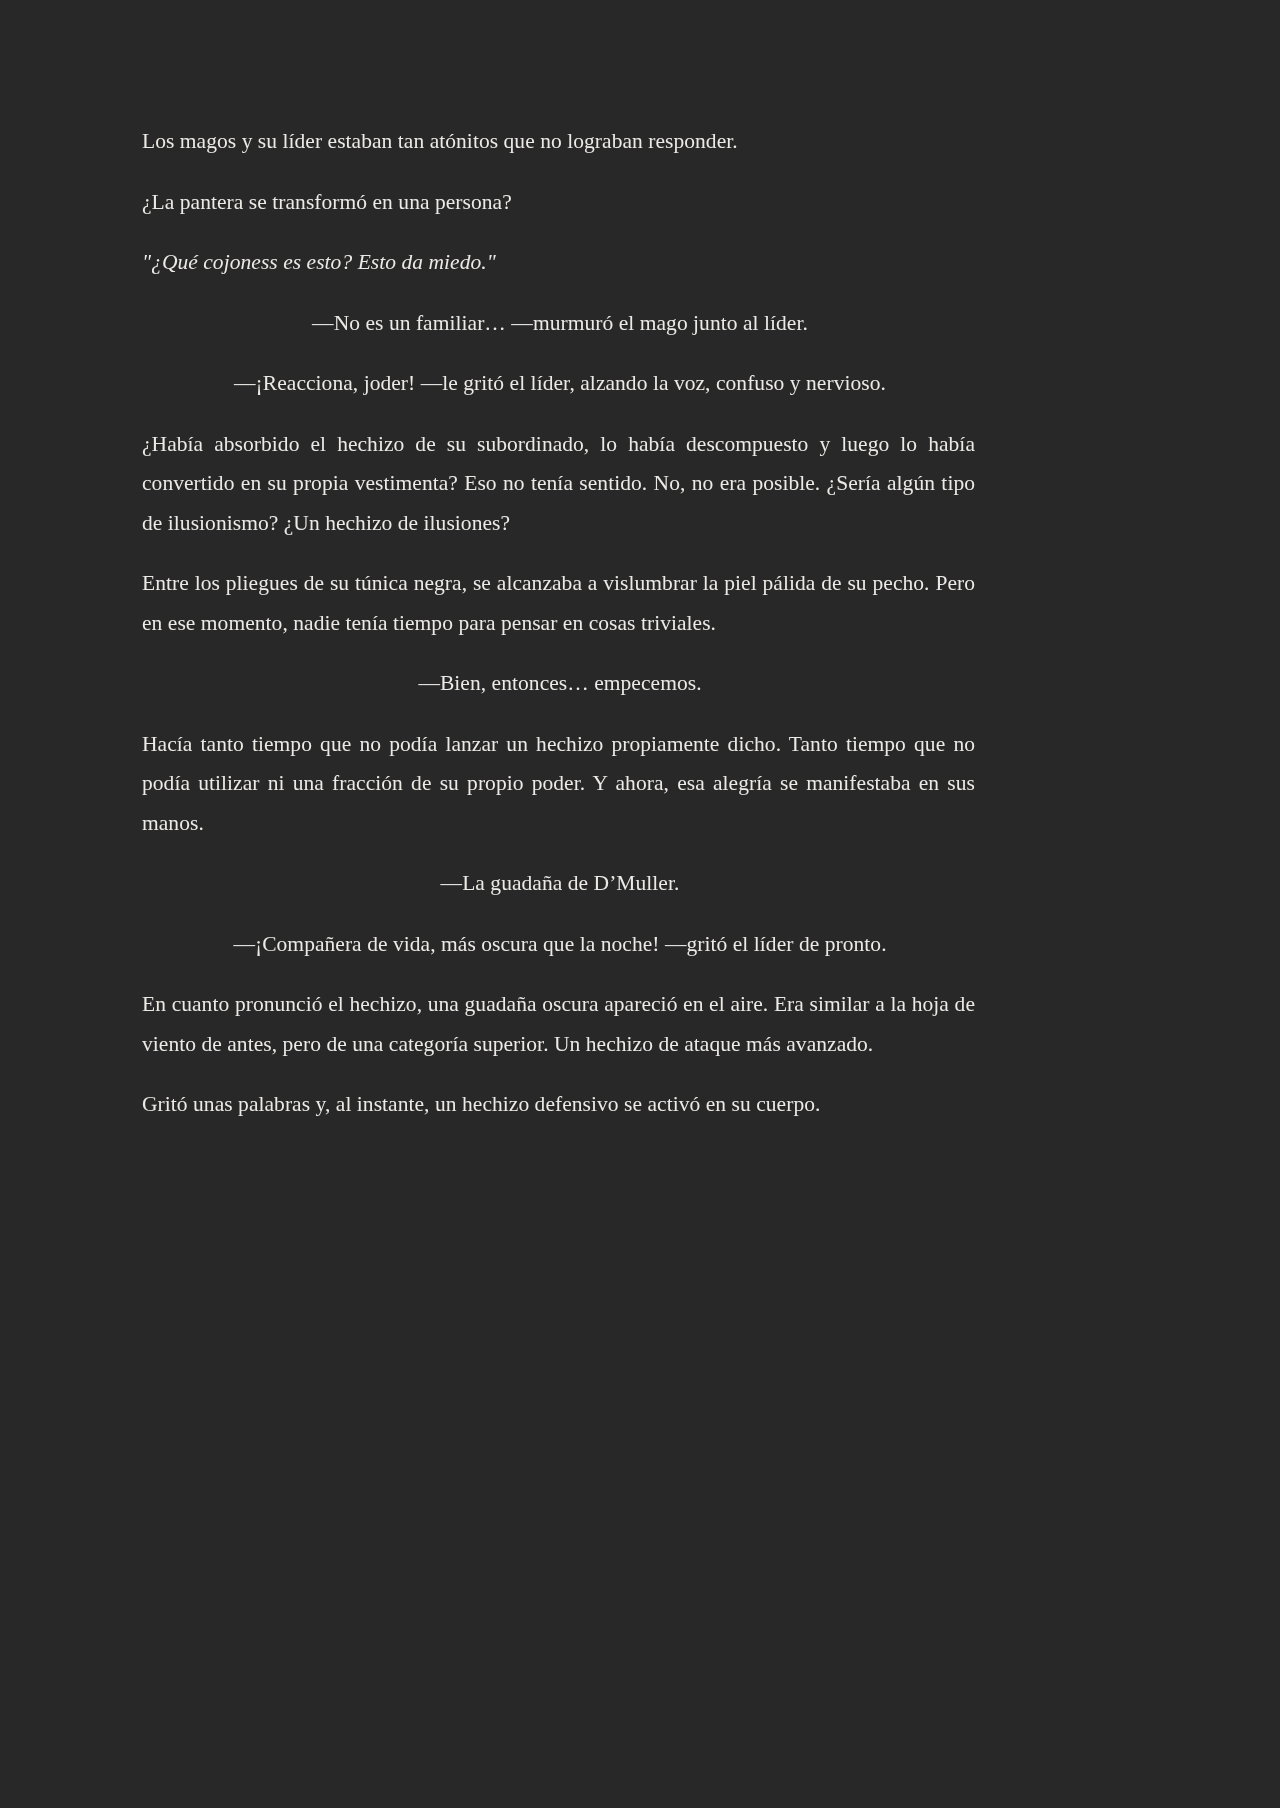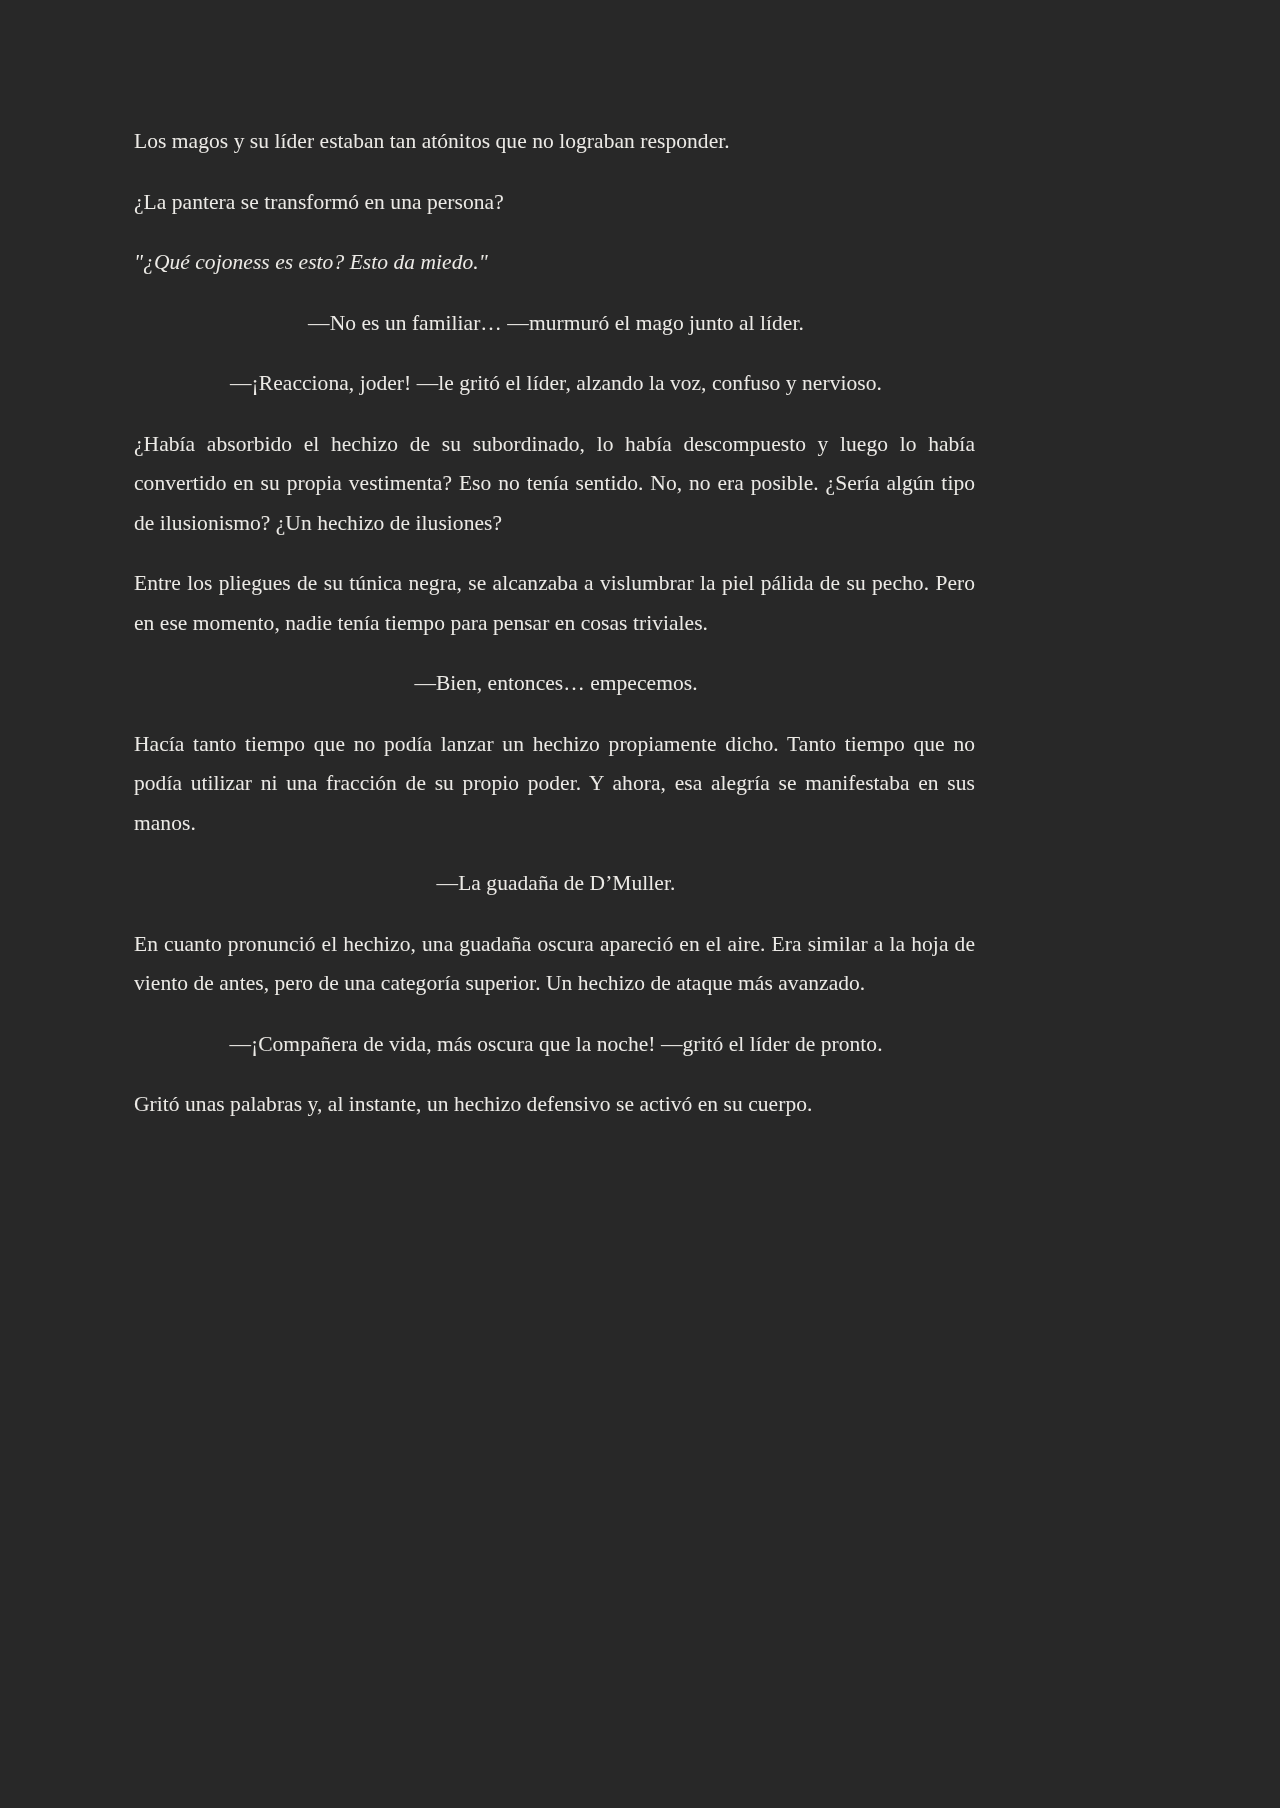--- a/index.html
+++ b/index.html
@@ -20,21 +20,21 @@
     background: #282828;
     box-sizing: border-box;
   }
   .reader-body {
     position: absolute;
     left: 134px;
     top: 122px;
     width: 841px;
   }
   p.para {
-    margin: 0 0 0 0;
+    margin: 0 0 0 8px;
     padding: 0;
     color: #eceae6;
     font-size: 21.5px;
     line-height: 39.5px;
     text-align: justify;
     text-justify: inter-word;
     -webkit-hyphens: none;
     hyphens: none;
     letter-spacing: 0.05px;
   }
@@ -75,20 +75,20 @@
     <p class="para">Entre los pliegues de su túnica negra, se alcanzaba a vislumbrar la piel pálida de su pecho. Pero en ese momento, nadie tenía tiempo para pensar en cosas triviales.</p>
 
 
     <p class="para dialogue">—Bien, entonces… empecemos.</p>
 
 
     <p class="para">Hacía tanto tiempo que no podía lanzar un hechizo propiamente dicho. Tanto tiempo que no podía utilizar ni una fracción de su propio poder. Y ahora, esa alegría se manifestaba en sus manos.</p>
 
     <p class="para dialogue">—La guadaña de D’Muller.</p>
 
+    <p class="para dialogue">—¡Compañera de vida, más oscura que la noche! —gritó el líder de pronto.</p>
+
     <p class="para">En cuanto pronunció el hechizo, una guadaña oscura apareció en el aire. Era similar a la hoja de viento de antes, pero de una categoría superior. Un hechizo de ataque más avanzado.</p>
-
-    <p class="para dialogue">—¡Compañera de vida, más oscura que la noche! —gritó el líder de pronto.</p>
 
     <p class="para short">Gritó unas palabras y, al instante, un hechizo defensivo se activó en su cuerpo.</p>
 
   </div>
 </div>
 
 </body></html>

